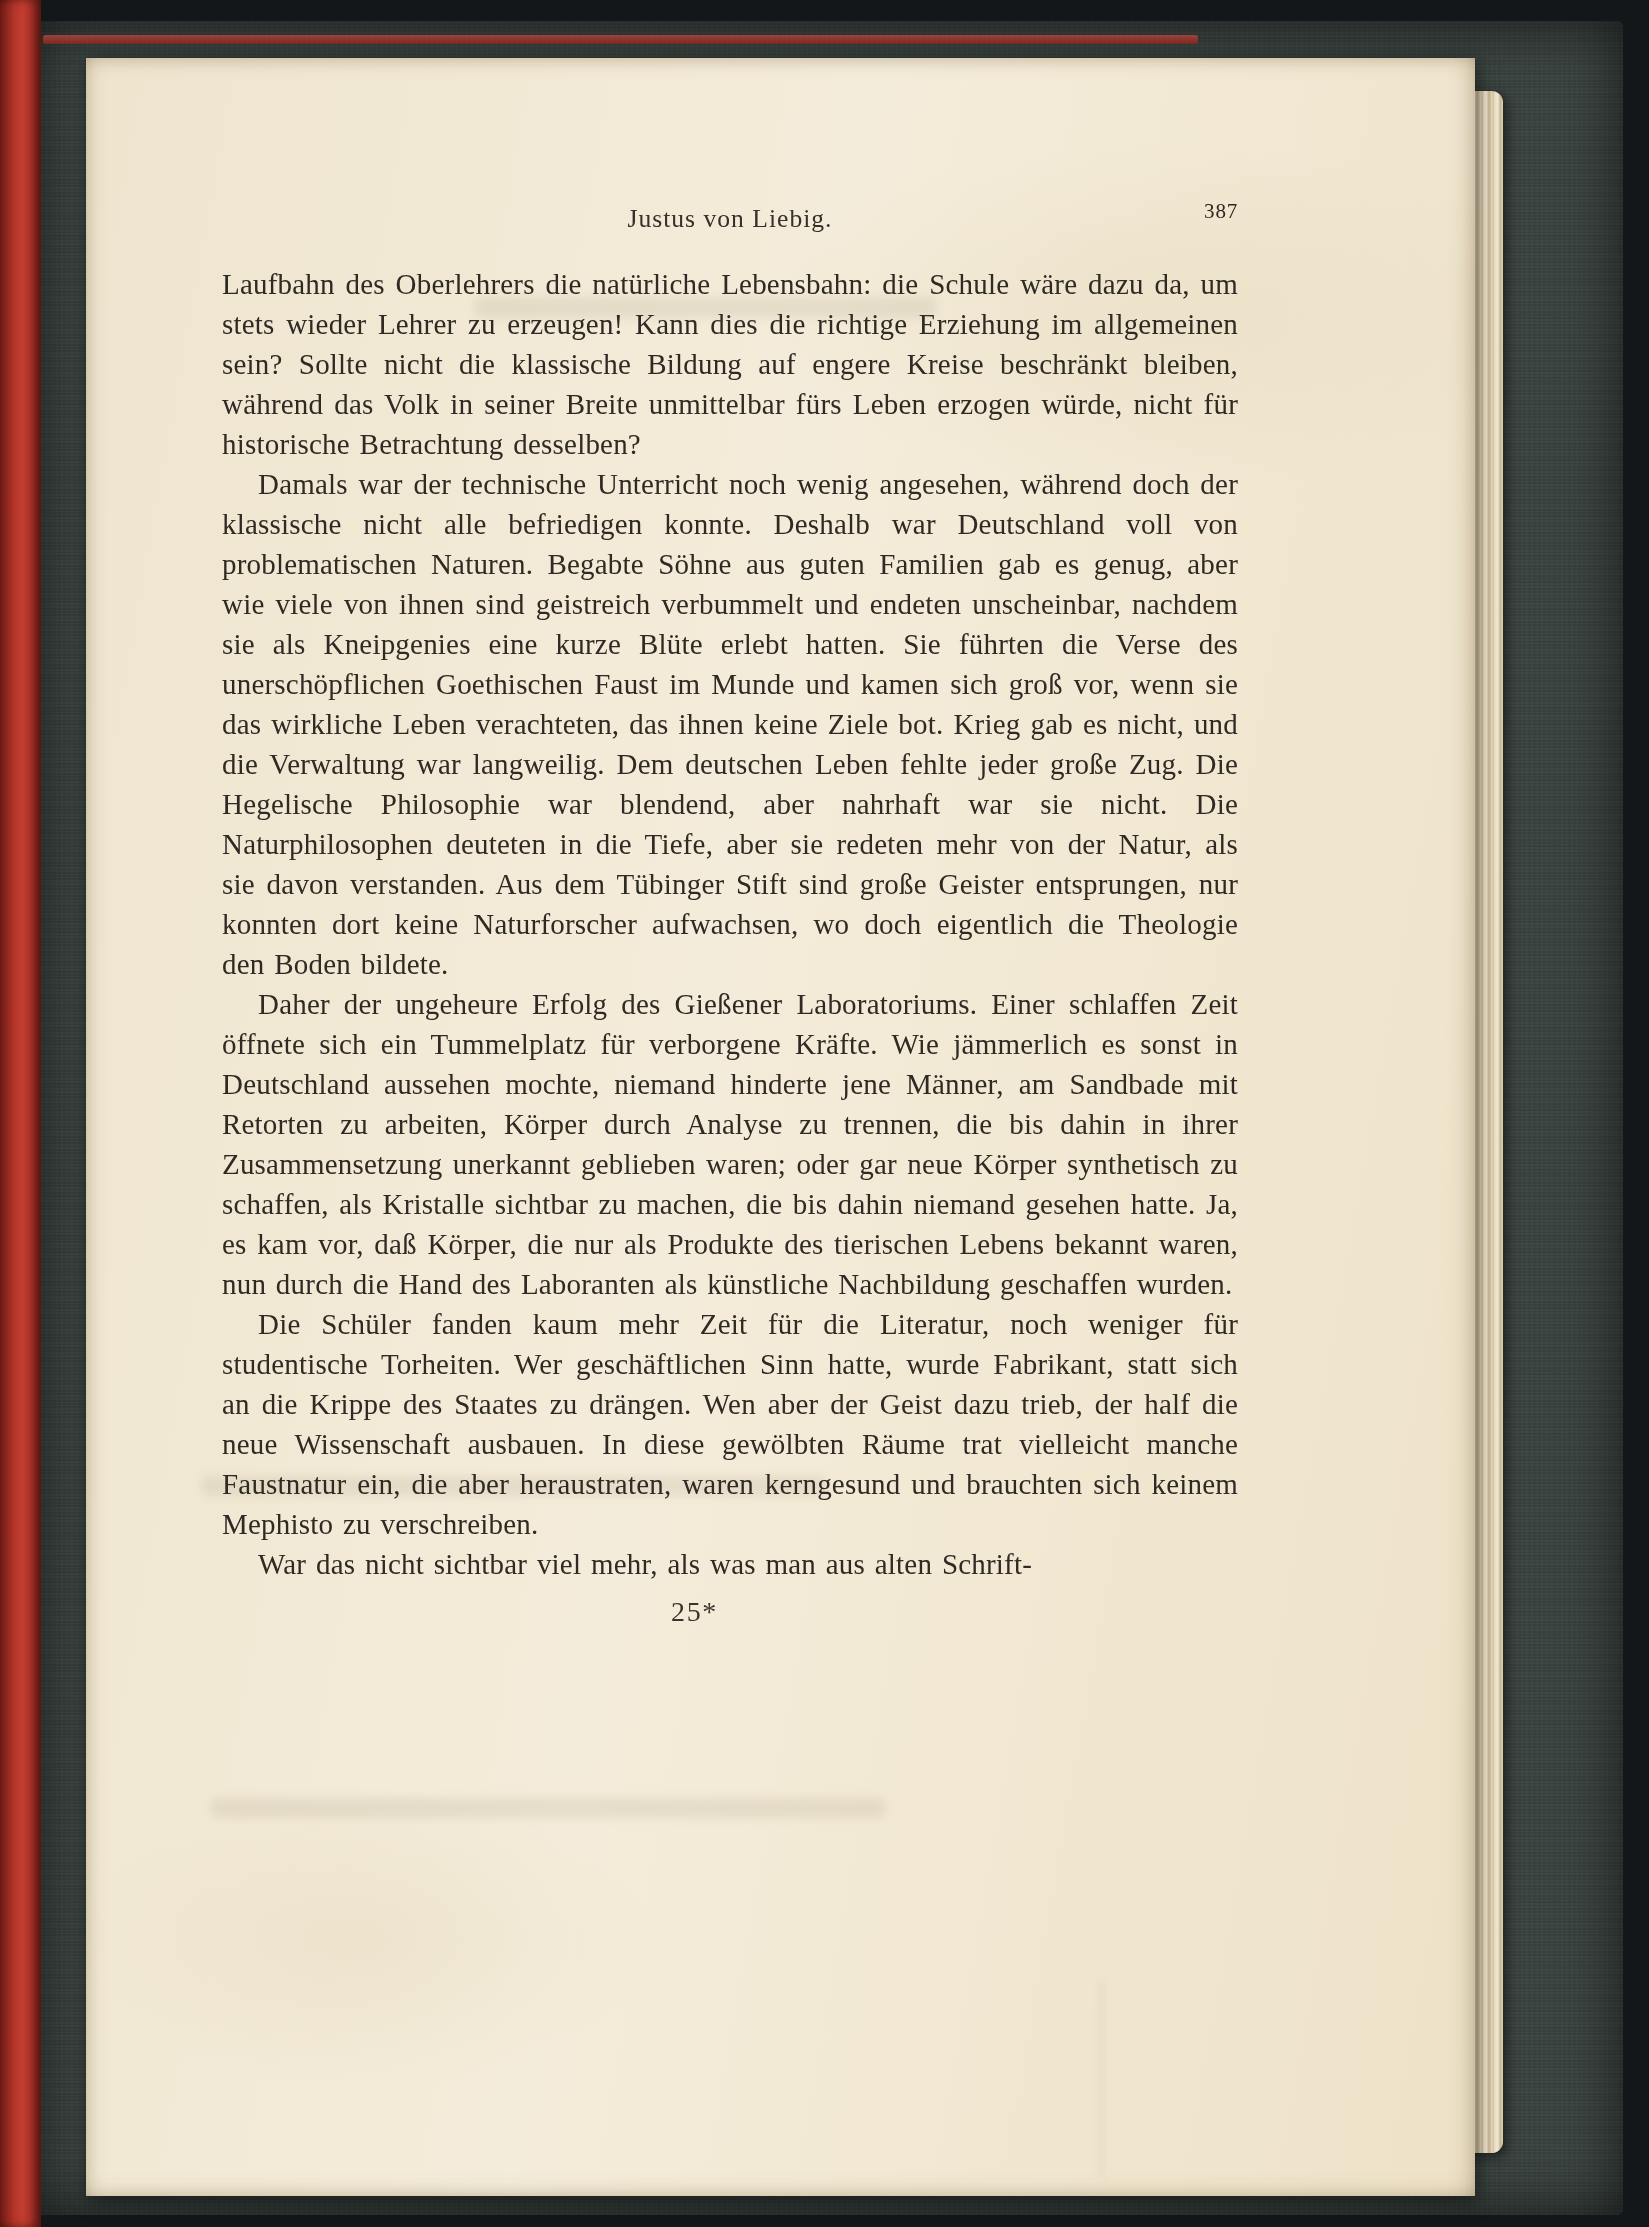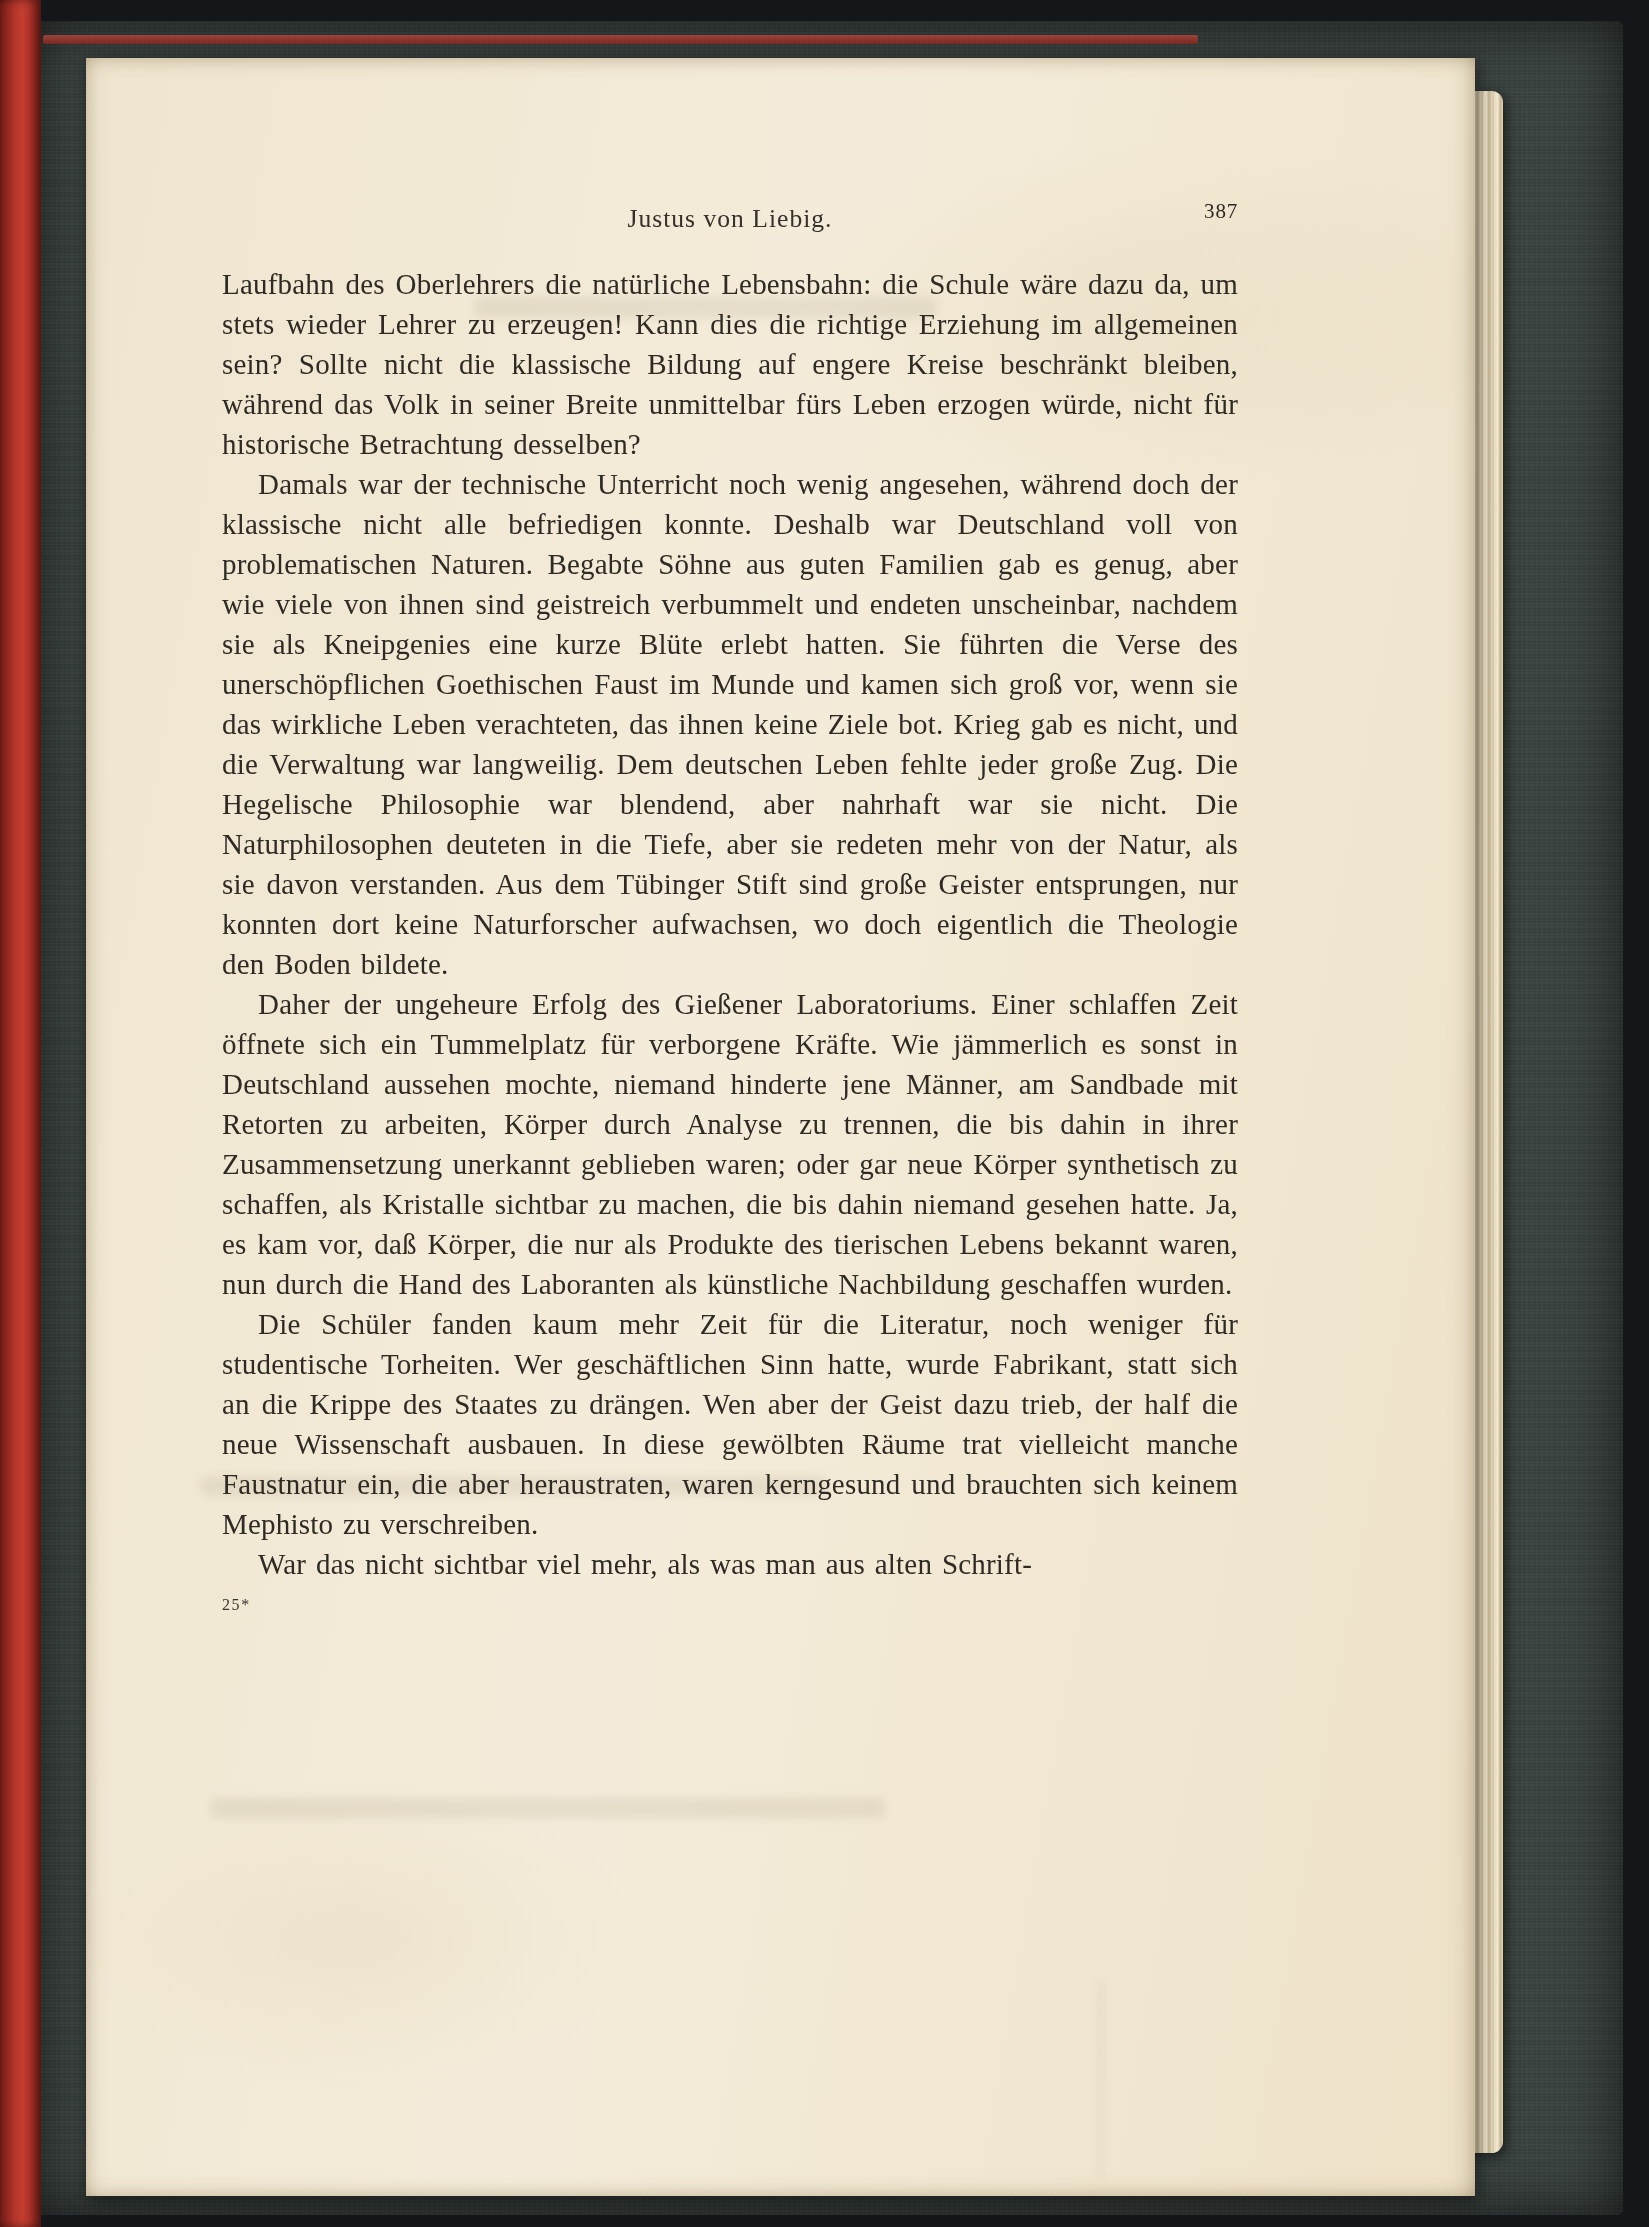--- a/index.html
+++ b/index.html
@@ -115,23 +115,23 @@
     font-size: 29px;
     line-height: 40px;
     text-align: justify;
     word-spacing: .08em;
     letter-spacing: 0.2px;
     hyphens: none;
   }
   p.body.ind { text-indent: 36px; }
   .sig {
     margin-top: 11.5px;
-    text-align: left;
+    text-align: center;
     padding-right: 71px;
-    font-size: 16px;
+    font-size: 28px;
     letter-spacing: 1.6px;
     color: #3a352c;
   }
 </style>
 </head>
 <body>
 
 <div class="stage">
 
   <div class="cover"></div>

